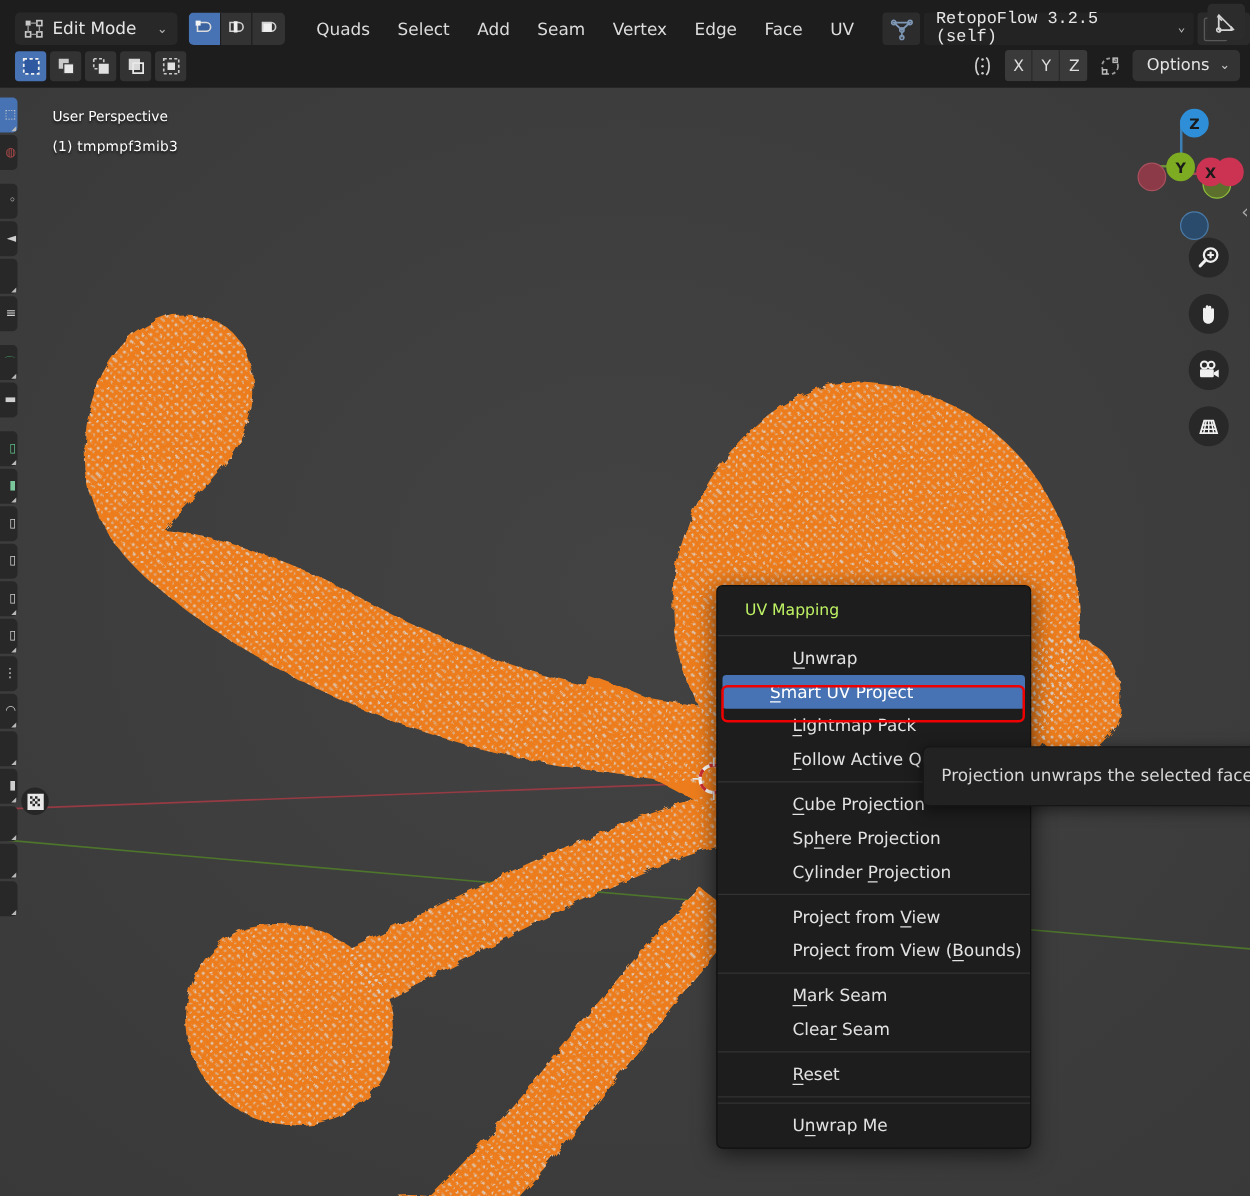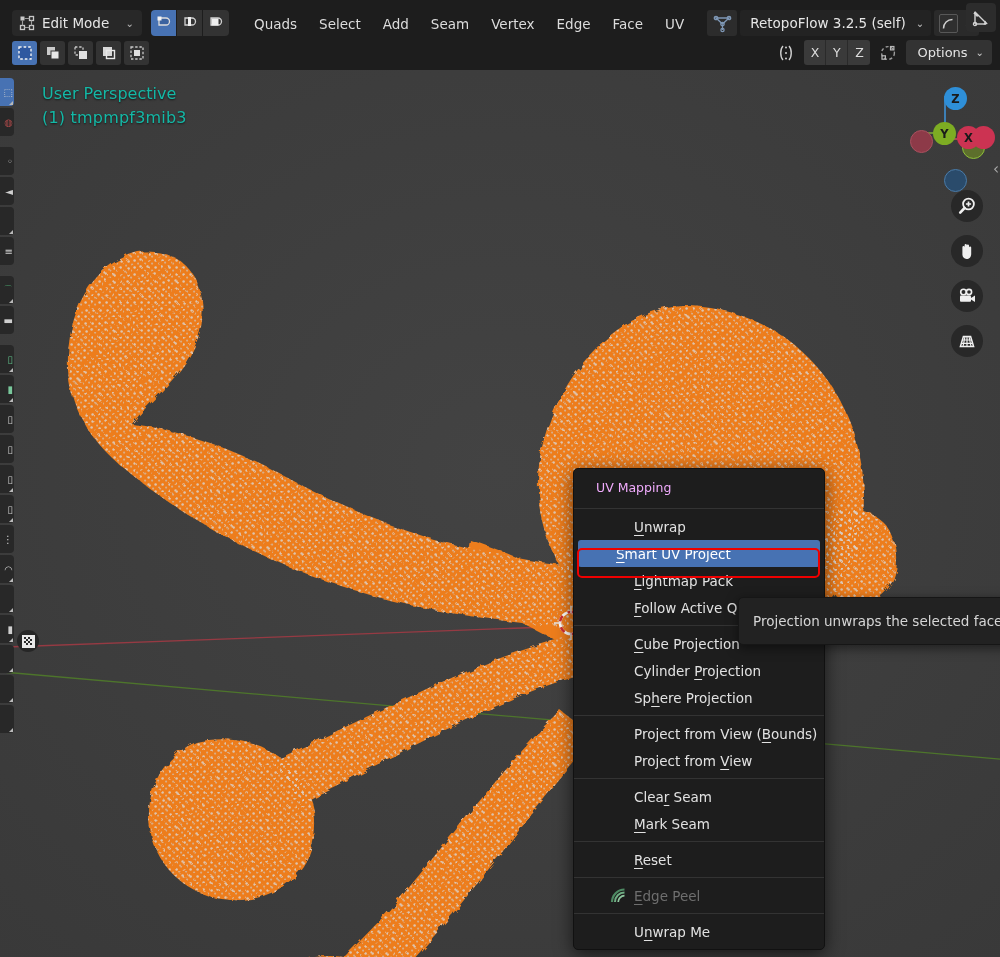--- a/index.html
+++ b/index.html
@@ -38,21 +38,21 @@
   }
   .segbtn:last-child { border-right:none; }
   .segbtn.on { background:#4772b3; }
 
   .menus { display:flex; align-items:center; gap:0; margin-left:14px; }
   .menus .mi {
     padding:4px 11px; font-size:13.5px; color:#dcdcdc; border-radius:3px;
     white-space:nowrap;
   }
 
-  .rf-group { display:flex; align-items:center; margin-left:12px; gap:3px; }
+  .rf-group { display:flex; align-items:center; margin-left:12px; gap:3px;font-family:Liberation Mono, monospace; }
   .rf-icon {
     width:30px; height:26px; background:#2c2c2c; border-radius:3px;
     display:flex; align-items:center; justify-content:center;
   }
   .rf-field {
     display:flex; align-items:center; height:26px; background:#232323;
     border-radius:3px; padding:0 7px 0 10px; color:#e6e6e6; font-size:13.5px;
     gap:10px;
   }
   .rf-field .chev { font-size:10px; opacity:.8; }
@@ -86,21 +86,21 @@
   .optbtn { display:flex;align-items:center;gap:8px;height:25px;background:#333;
             border-radius:4px;padding:0 8px 0 11px;font-size:13px;color:#e4e4e4; }
   .optbtn .chev { font-size:10px; opacity:.85; }
 
   
   .viewport {
     position:absolute; left:0; right:0; top:70px; bottom:0;
     background:#3c3c3c; overflow:hidden;
   }
   .vp-text { position:absolute; left:42px; top:12px; line-height:24px;
-             font-size:16px; color:#14b8a6; text-shadow:0 1px 2px rgba(0,0,0,.65); }
+             font-size:11px; color:#ffffff; text-shadow:0 1px 2px rgba(0,0,0,.65); }
   .vp-text div:nth-child(2){ letter-spacing:.2px; }
 
   
   .toolbar {
     position:absolute; left:0; top:8px; width:14px;
     display:flex; flex-direction:column; gap:2px; z-index:6;
   }
   .tool { width:14px; height:28px; background:#282828; border-radius:0 4px 4px 0;
           position:relative; overflow:hidden; }
   .tool.on { background:#4772b3; }
@@ -127,21 +127,21 @@
             display:flex;align-items:center;justify-content:center; }
   .collapse-arrow { position:absolute; right:1px; top:90px; font-size:15px; color:#aaa; }
 
   
   .ctxmenu {
     position:absolute; left:573px; top:398px; width:252px;
     background:#1d1d1d; border:1px solid #111; border-radius:5px;
     box-shadow:0 4px 18px rgba(0,0,0,.62); z-index:50; padding-bottom:4px;
     overflow:hidden;
   }
-  .ctx-title { font-size:12.5px; color:#f0abfc; padding:11px 16px 9px 22px; }
+  .ctx-title { font-size:12.5px; color:#bef264; padding:11px 16px 9px 22px; }
   .ctx-div { height:1px; background:#333; margin:4px 0; }
   .ctx-item {
     padding:4.5px 10px 4.5px 42px; font-size:13.5px; color:#e2e2e2;
     position:relative; white-space:nowrap; line-height:18px;margin-left:18px;
   }
   .ctx-item.disabled { color:#6e6e6e; }
   .ctx-item .icn { position:absolute; left:18px; top:50%; transform:translateY(-50%);
                    width:17px;height:17px; display:flex;align-items:center;justify-content:center; }
   .ctx-item .u { text-decoration:underline; text-underline-offset:3px; }
   .ctx-item.sel {
@@ -571,45 +571,35 @@
       <div class="ctx-title">UV Mapping</div>
       <div class="ctx-div"></div>
 
       <div class="ctx-item"><span class="u">U</span>nwrap</div>
       <div class="ctx-item sel"><span class="u">S</span>mart UV Project</div>
       <div class="ctx-item"><span class="u">L</span>ightmap Pack</div>
       <div class="ctx-item"><span class="u">F</span>ollow Active Quads</div>
 
       <div class="ctx-div"></div>
       <div class="ctx-item"><span class="u">C</span>ube Projection</div>
+      <div class="ctx-item">Sp<span class="u">h</span>ere Projection</div>
       <div class="ctx-item">Cylinder <span class="u">P</span>rojection</div>
-      <div class="ctx-item">Sp<span class="u">h</span>ere Projection</div>
 
       <div class="ctx-div"></div>
+      <div class="ctx-item">Project from <span class="u">V</span>iew</div>
       <div class="ctx-item">Project from View (<span class="u">B</span>ounds)</div>
-      <div class="ctx-item">Project from <span class="u">V</span>iew</div>
 
       <div class="ctx-div"></div>
+      <div class="ctx-item"><span class="u">M</span>ark Seam</div>
       <div class="ctx-item">Clea<span class="u">r</span> Seam</div>
-      <div class="ctx-item"><span class="u">M</span>ark Seam</div>
 
       <div class="ctx-div"></div>
       <div class="ctx-item"><span class="u">R</span>eset</div>
 
       <div class="ctx-div"></div>
-      <div class="ctx-item disabled">
-        <span class="icn">
-          <svg width="17" height="17" viewBox="0 0 17 17">
-            <path d="M2 14.5C2 7.6 7.6 2 14.5 2" fill="none" stroke="#4e8a63" stroke-width="2.2"></path>
-            <path d="M5 14.5C5 9.2 9.2 5 14.5 5" fill="none" stroke="#6fae83" stroke-width="2"></path>
-            <path d="M8.2 14.5c0-3.5 2.8-6.3 6.3-6.3" fill="none" stroke="#8fc79f" stroke-width="1.8"></path>
-          </svg>
-        </span>
-        <span class="u">E</span>dge Peel
-      </div>
 
       <div class="ctx-div"></div>
       <div class="ctx-item">U<span class="u">n</span>wrap Me</div>
     </div>
 
     <div class="sel-ring"></div>
 
     <div class="tooltip">
       <span>Projection unwraps the selected faces of</span>
     </div>

